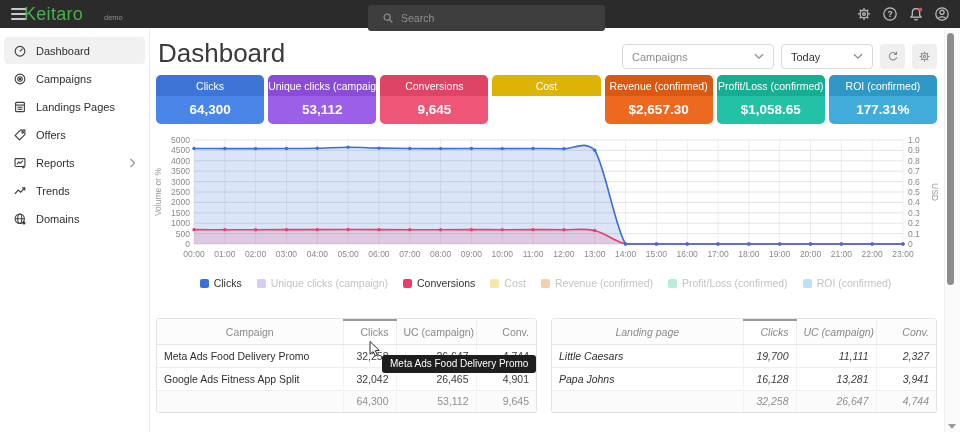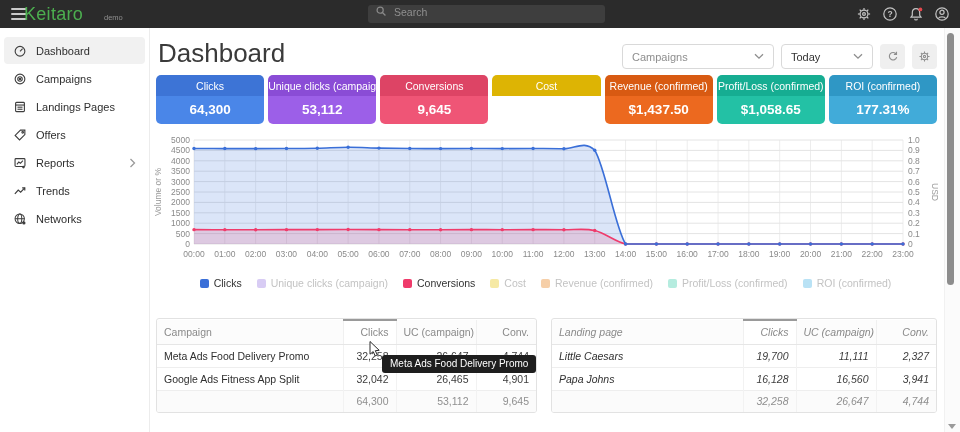--- a/index.html
+++ b/index.html
@@ -7,22 +7,22 @@
   body {
     width:960px; height:432px; overflow:hidden; position:relative;
     font-family:"Liberation Sans","DejaVu Sans",sans-serif; background:#fff;
   }
   
   .topbar { position:absolute; left:0; top:0; width:960px; height:28px; background:#2b2b2b; z-index:30; }
   .hamburger { position:absolute; left:11px; top:8px; width:16px; height:12px; cursor:pointer; }
   .hamburger span { display:block; height:2px; background:#c9c9c9; margin-bottom:3px; border-radius:1px; }
   .logo { position:absolute; left:24px; top:4px; color:#4cae4f; font-weight:normal; font-size:18px; letter-spacing:.3px; }
   .logo-demo { position:absolute; left:104px; top:7px; color:#8f8f8f; font-size:7.5px;margin-top:6px; }
-  .search { position:absolute; left:368px; top:5px; width:237px; height:18px; background:#3e3e3e; border-radius:3px;
-            display:flex; align-items:flex-start; padding:0 7px; }
+  .search { position:absolute; left:368px; top:5px; width:237px; height:26px; background:#3e3e3e; border-radius:3px;
+            display:flex; align-items:center; padding:0 14px; }
   .search input { background:transparent; border:none; outline:none; color:#bbb; font-size:10.5px; width:100%; margin-left:5px; }
   .search input::placeholder { color:#909090; }
   .topbar-icons { position:absolute; right:10px; top:0; height:28px; display:flex; align-items:center; gap:9px; }
   .tb-icon { width:17px; height:17px; display:flex; align-items:center; justify-content:center; cursor:pointer; }
   
   .sidebar { position:absolute; left:0; top:28px; width:150px; height:404px; background:#fff;
              border-right:1px solid #ececec; padding-top:9px; z-index:5; }
   .side-item { height:27px; display:flex; align-items:center; gap:9px; padding:0 9px; margin:0 4px 1px 4px;
                border-radius:4px; color:#2e2e2e; font-size:11px; cursor:pointer; white-space:nowrap; }
   .side-item.active { background:#f1f1f1; }
@@ -52,21 +52,21 @@
   .legend-item { display:flex; align-items:center; gap:5px; font-size:10.5px; cursor:pointer; white-space:nowrap; }
   .legend-sq { width:9px; height:9px; border-radius:2px; flex:none; }
   
   .tables { position:absolute; top:290px; left:6px; right:4px; display:flex; gap:14px; }
   .tbl-card { border:1px solid #e2e2e2; border-radius:3px; overflow:hidden; background:#fff; }
   .tbl-left { width:381px; flex:none; }
   .tbl-right { flex:1;font-style:italic; }
   table { border-collapse:collapse; width:100%; font-size:10.5px; table-layout:fixed; }
   th { font-weight:400; color:#8a8a8a; text-align:right; padding:0 7px; height:24px; background:#fcfcfc;
        border-bottom:1px solid #e6e6e6; border-left:1px solid #f0f0f0; cursor:pointer; white-space:nowrap; overflow:hidden; }
-  th.col-first { text-align:left; border-left:none; }
+  th.col-first { text-align:center; border-left:none; }
   th.sorted { border-top:2px solid #9a9a9a; background:#fff; }
   td { padding:0 7px; height:23px; color:#3d3d3d; text-align:right; border-top:1px solid #eeeeee;
        border-left:1px solid #f2f2f2; white-space:nowrap; overflow:hidden; }
   td.col-first { text-align:left; border-left:none; color:#2f2f2f; }
   tr.totals td { background:#fbfbfb; color:#8f8f8f; height:22px; }
   
   .hover-tooltip { position:absolute; left:382px; top:355px; background:#1e1e1e; color:#fff; font-size:10px;
              padding:3px 8px 4px 8px; border-radius:3px; z-index:40; white-space:nowrap; }
   .cursor { position:absolute; left:369px; top:341px; z-index:41; pointer-events:none; }
   
@@ -200,21 +200,21 @@
     </div>
     <div class="side-item">
       <span style="display: flex;">
         <svg width="14" height="14" viewBox="0 0 15 15" fill="none" stroke="#3e3e3e" stroke-width="1.1">
           <circle cx="7.2" cy="7.2" r="5"></circle>
           <ellipse cx="7.2" cy="7.2" rx="2.2" ry="5"></ellipse>
           <line x1="2.2" y1="7.2" x2="12.2" y2="7.2"></line>
           <circle cx="11.7" cy="11.7" r="1.7" fill="#3e3e3e" stroke="none"></circle>
         </svg>
       </span>
-      <span>Networks</span>
+      <span>Domains</span>
     </div>
   </div>
 
 <div class="content">
   <div class="page-title">Dashboard</div>
 
   <div class="controls">
     <div class="select-box select-campaigns">
       <span>Campaigns</span>
       <span style="display:flex;">
@@ -268,21 +268,21 @@
       </div>
       <div class="card">
         <div class="card-label" style="background: rgb(221, 68, 101);">Conversions</div>
         <div class="card-value" style="background: rgb(239, 85, 118);">9,645</div>
       </div>
       <div class="card">
         <div class="card-label" style="background: rgb(221, 180, 4);">Cost</div>
       </div>
       <div class="card">
         <div class="card-label" style="background: rgb(216, 90, 18);">Revenue (confirmed)</div>
-        <div class="card-value" style="background: rgb(236, 105, 31);">$1,437.50</div>
+        <div class="card-value" style="background: rgb(236, 105, 31);">$2,657.30</div>
       </div>
       <div class="card">
         <div class="card-label" style="background: rgb(22, 173, 146);">Profit/Loss (confirmed)</div>
         <div class="card-value" style="background: rgb(35, 193, 165);">$1,058.65</div>
       </div>
       <div class="card">
         <div class="card-label" style="background: rgb(47, 151, 197);">ROI (confirmed)</div>
         <div class="card-value" style="background: rgb(65, 171, 217);">177.31%</div>
       </div>
     </div>
@@ -516,21 +516,21 @@
           <tbody>
             <tr>
               <td class="col-first">Little Caesars</td>
               <td class="">19,700</td>
               <td class="">11,111</td>
               <td class="">2,327</td>
             </tr>
             <tr>
               <td class="col-first">Papa Johns</td>
               <td class="">16,128</td>
-              <td class="">16,560</td>
+              <td class="">13,281</td>
               <td class="">3,941</td>
             </tr>
             <tr class="totals">
               <td class="col-first"></td>
               <td class="">32,258</td>
               <td class="">26,647</td>
               <td class="">4,744</td>
             </tr>
           </tbody>
         </table>

